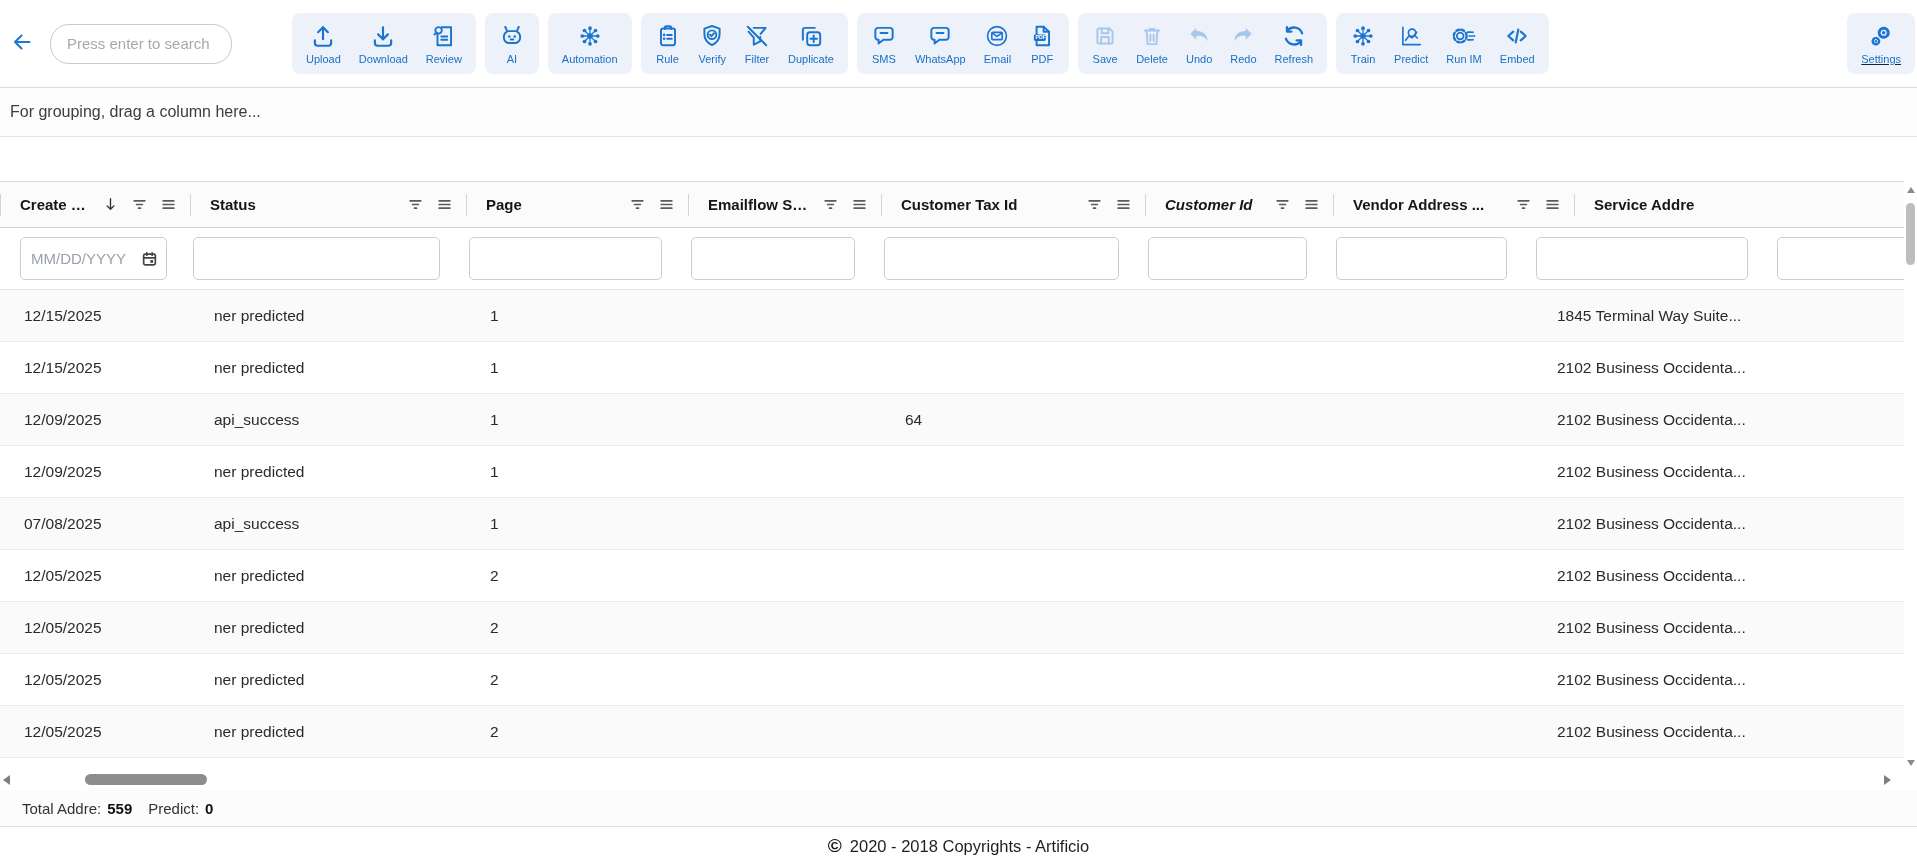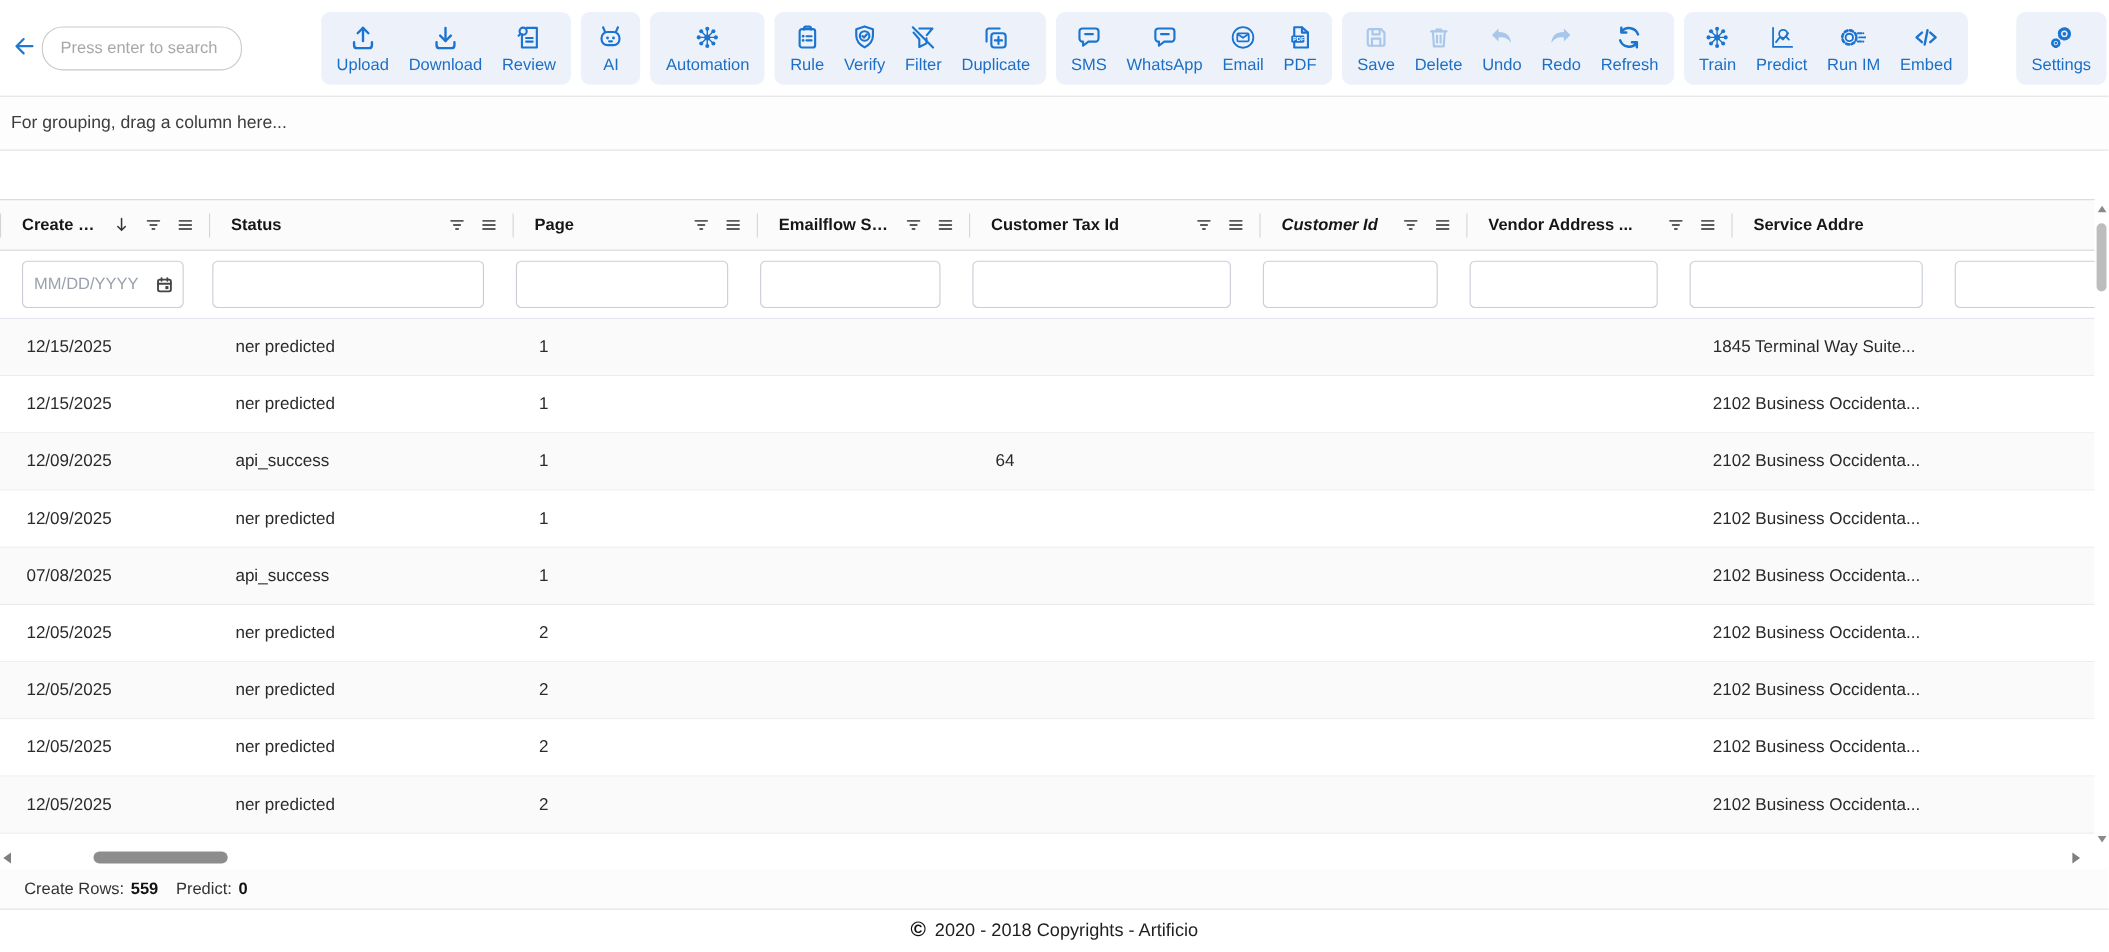--- a/index.html
+++ b/index.html
@@ -1,33 +1,33 @@
 <!DOCTYPE html>
 <html><head>
 <meta charset="utf-8">
 <style>
   * { box-sizing: border-box; margin: 0; padding: 0; }
   html,body { width:1917px; height:865px; overflow:hidden; background:#fff;
     font-family:"Liberation Sans", sans-serif; color:#222; }
 
   
   .toolbar { height:88px; display:flex; align-items:center; border-bottom:1px solid #dcdcdc; padding:0 2px 0 0; }
-  .search-wrap { width:292px; flex:0 0 auto; display:flex; align-items:center; gap:4px; padding-left:10px; }
+  .search-wrap { width:292px; flex:0 0 auto; display:flex; align-items:center; gap:16px; padding-left:10px; }
   .back-btn { background:none; border:none; color:#1c79d4; cursor:pointer; display:flex; align-items:center; }
   .search-input { width:182px; height:40px; border:1px solid #c9c9c9; border-radius:19px; padding:0 16px;
     font-size:15px; color:#333; outline:none; font-family:inherit; }
   .search-input::placeholder { color:#a8a8a8; }
   .tb-groups { display:flex; gap:9px; flex:1; align-items:stretch; }
   .tb-group { background:#edf2fa; border-radius:8px; display:flex; padding:5px 6px; gap:2px; }
-  .tb-group.push-right { margin-left:auto; }
+  .tb-group.push-right { margin-left:auto;text-decoration:underline; }
   .tb-btn { background:none; border:none; cursor:pointer; display:flex; flex-direction:column; align-items:center;
     justify-content:space-between; gap:3px; padding:4px 8px; font-family:inherit; }
   .ticon { height:28px; display:flex; align-items:center; color:#1b74cf; }
   .tb-btn.disabled .ticon { color:#a9c7ea; }
-  .tlabel { color:#1b6fc6; font-size:15px; white-space:nowrap; }
+  .tlabel { color:#1b6fc6; font-size:11px; white-space:nowrap; }
 
   
   .grouping-bar { height:49px; display:flex; align-items:center; padding-left:10px; font-size:16px; color:#3d3d3d;
     border-bottom:1px solid #e2e2e2; background:#fdfdfd; }
 
   
   .grid { position:relative; }
   .grid-gap { height:44px; }
   .header-row { display:flex; height:47px; background:#fbfbfb; border-top:1px solid #d8d8de;
     border-bottom:1px solid #cfcfd7; width:1905px; overflow:hidden; }
@@ -610,21 +610,21 @@
     <span class="tri tri-right"></span>
   </div>
   <div class="vscroll">
     <span class="tri tri-up"></span>
     <span class="vthumb"></span>
     <span class="tri tri-down"></span>
   </div>
 </div>
 
 <div class="status-bar">
-  <span>Create Rows:</span>
+  <span>Total Addre:</span>
   <b>559</b>
   <span class="status-gap"></span>
   <span>Predict:</span>
   <b>0</b>
 </div>
 
 <div class="footer">
   <span class="copy">©</span>
   <span>2020 - 2018 Copyrights - Artificio</span>
 </div>

